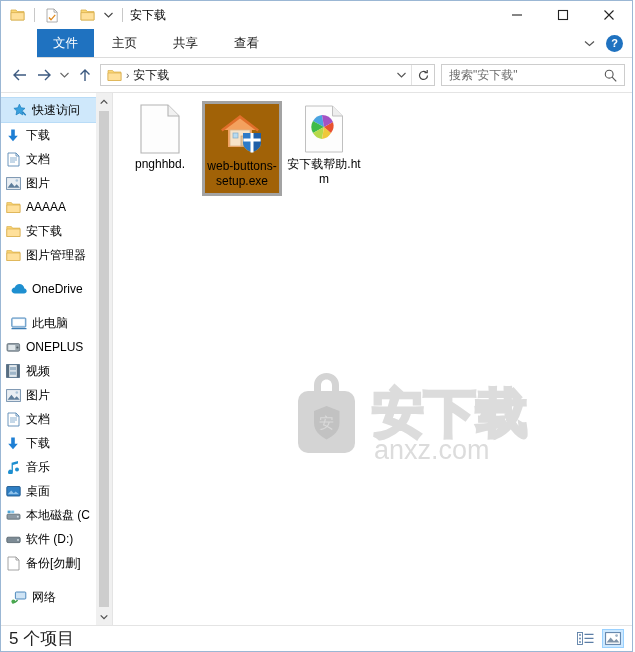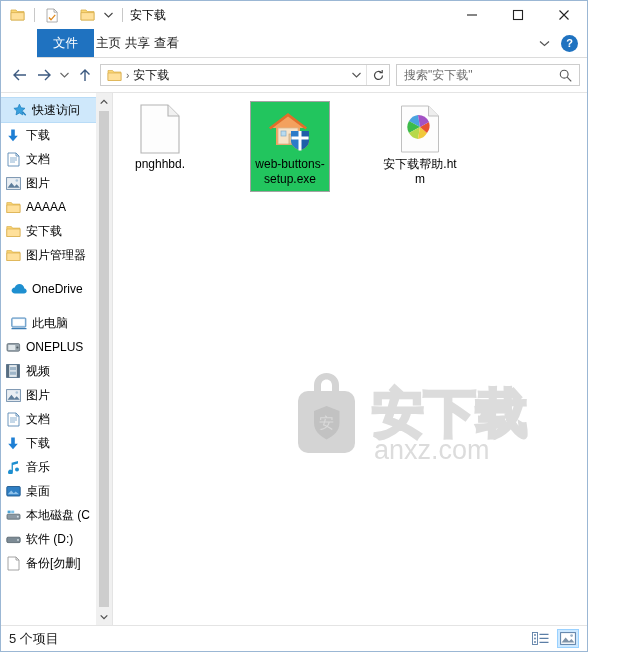--- a/index.html
+++ b/index.html
@@ -10,21 +10,21 @@
     width: 635px;
     height: 652px;
     overflow: hidden;
     font-family: "Liberation Sans", "DejaVu Sans", sans-serif;
     font-size: 12px;
     color: #000;
     background: #ffffff;
   }
   .window {
     position: relative;
-    width: 588px;
+    width: 633px;
     height: 652px;
     box-sizing: border-box;
     border: 1px solid #9bb7d4;
     background: #ffffff;
     display: flex;
     flex-direction: column;
   }
 
   
   .titlebar {
@@ -85,21 +85,21 @@
     height: 28px;
     flex: 0 0 auto;
     display: flex;
     align-items: stretch;
     border-bottom: 1px solid #dcdcdc;
     background: #ffffff;
     position: relative;
     margin-left: 36px;
   }
   .tab {
-    padding: 0 2px;
+    padding: 0 18px;
     display: flex;
     align-items: center;
     font-size: 12.5px;
     color: #1a1a1a;
     white-space: nowrap;
   }
   .tab.file {
     background: #1f72c0;
     color: #ffffff;
     padding: 0 16px;
@@ -306,35 +306,34 @@
     position: relative;
     background: #ffffff;
     border-left: 1px solid #e4e4e4;
     overflow: hidden;
   }
   .filegrid {
     display: flex;
     flex-wrap: wrap;
     align-content: flex-start;
     padding: 6px 0 0 6px;
-    gap: 48px;
   }
   .fileitem {
     width: 80px;
     margin: 2px 1px;
     padding: 3px 1px 4px 1px;
     box-sizing: border-box;
     display: flex;
     flex-direction: column;
     align-items: center;
     border: 1px solid transparent;
   }
   .fileitem.selected {
-    background: #22c55e;
-    border: 1px solid #a3a3a3;
+    background: #a16207;
+    border: 3px solid #a3a3a3;
   }
   .file-ico {
     width: 48px;
     height: 48px;
     display: flex;
     align-items: center;
     justify-content: center;
     margin-bottom: 4px;
   }
   .file-name {
@@ -361,21 +360,21 @@
     height: 26px;
     flex: 0 0 auto;
     border-top: 1px solid #e4e4e4;
     background: #ffffff;
     display: flex;
     align-items: center;
     padding: 0 8px;
     box-sizing: border-box;
   }
   .status-text {
-    font-size: 13px;
+    font-size: 17px;
     color: #222;
   }
   .viewbtns {
     margin-left: auto;
     display: flex;
     gap: 6px;
     align-items: center;
   }
   .viewbtn {
     width: 22px;
@@ -703,20 +702,30 @@
           <div class="nav-item indent2">
             <span class="nav-ico">
               <svg width="13" height="15" viewBox="0 0 13 15">
                 <path d="M1 1h8l3 3v10H1z" fill="#fff" stroke="#9a9a9a" stroke-width="0.9"></path>
                 <path d="M9 1v3h3" fill="none" stroke="#9a9a9a" stroke-width="0.9"></path>
               </svg>
             </span>
             <span class="nav-label">备份[勿删]</span>
           </div>
           <div class="group-gap"></div>
+          <div class="nav-item indent1">
+            <span class="nav-ico">
+              <svg width="16" height="13" viewBox="0 0 16 13">
+                <rect x="4.4" y="1" width="10.4" height="7" rx="0.9" fill="#cfe4f5" stroke="#3d7eb5" stroke-width="0.9"></rect>
+                <path d="M1 11.8c2.6 0 4.4-1 5.6-2.6" fill="none" stroke="#3d9c49" stroke-width="1.3"></path>
+                <circle cx="2.4" cy="10.6" r="2" fill="#4aa84f"></circle>
+              </svg>
+            </span>
+            <span class="nav-label">网络</span>
+          </div>
         </div>
       <div class="sb-track">
         <div class="sb-arrow">
           <svg width="8" height="6" viewBox="0 0 8 6">
               <path d="M0.7 4.7L4 1.4l3.3 3.3" fill="none" stroke="#4d4d4d" stroke-width="1.2"></path>
             </svg>
         </div>
         <div class="sb-thumb"></div>
         <div class="sb-arrow">
           <svg width="8" height="6" viewBox="0 0 8 6">

